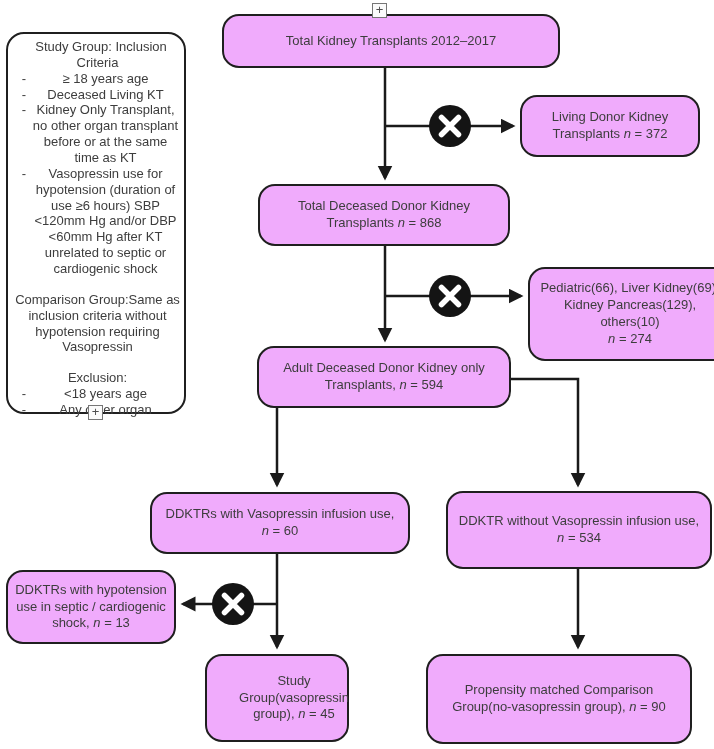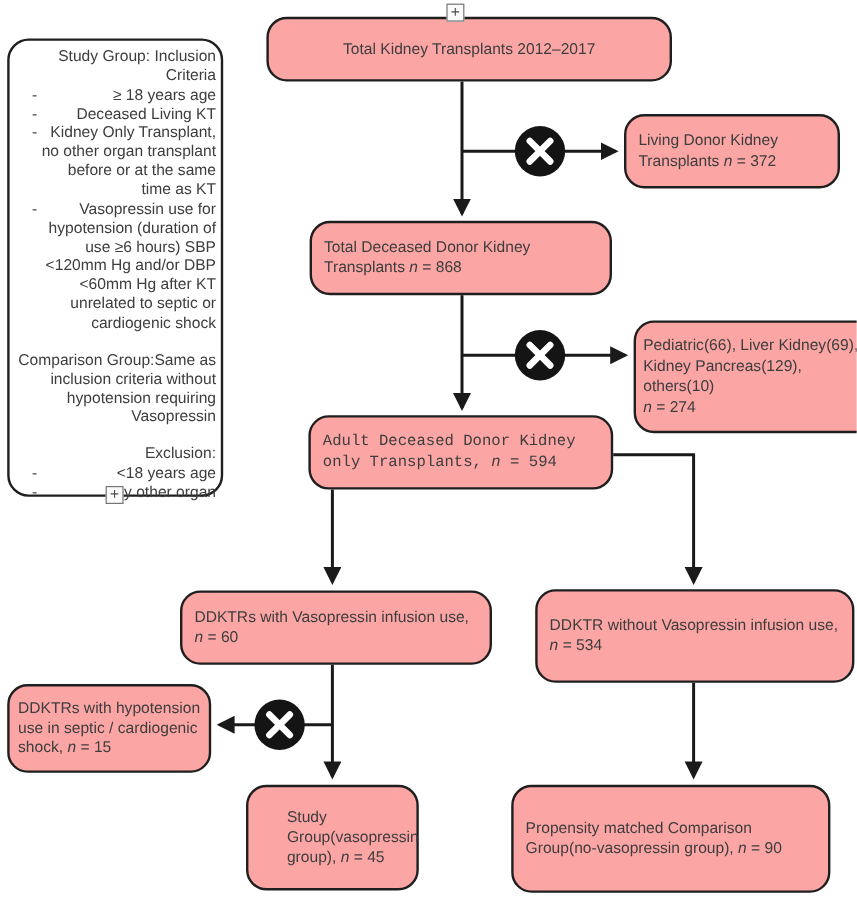--- a/index.html
+++ b/index.html
@@ -3,29 +3,29 @@
 <meta charset="utf-8">
 <style>
   html,body { margin:0; padding:0; background:#ffffff; }
   .canvas {
     position:relative; width:714px; height:749px; background:#ffffff;
     font-family:"Liberation Sans", sans-serif; color:#3d3d3d; overflow:hidden;
   }
   .wires { position:absolute; left:0; top:0; z-index:1; }
   .node {
     position:absolute; z-index:2; box-sizing:border-box;
-    background:#fca5a5; border:2.5px solid #1f1f1f; border-radius:17px;
+    background:#f0abfc; border:2.5px solid #1f1f1f; border-radius:17px;
     display:flex; align-items:center; justify-content:center;
-    text-align:left; font-size:13px; line-height:1.3; padding:4px 10px;
+    text-align:center; font-size:13px; line-height:1.3; padding:4px 10px;
   }
   .node i { font-style:italic; }
   .crit {
     position:absolute; z-index:2; box-sizing:border-box;
     background:#ffffff; border:2.5px solid #1f1f1f; border-radius:18px;
-    font-size:13px; line-height:1.22; padding:5px 4px 4px 7px; text-align:right;
+    font-size:13px; line-height:1.22; padding:5px 4px 4px 7px; text-align:center;
   }
   .crit .head { text-indent:7px; }
   .crit .bullet { display:flex; margin-left:2px; }
   .crit .bullet .mk { width:14px; flex:0 0 14px; }
   .crit .bullet .bt { flex:1; }
   .crit .gap { height:15px; }
   .handle {
     position:absolute; z-index:3; box-sizing:border-box;
     width:15px; height:15px; border:1.5px solid #767676; background:#fbfbfb;
     color:#4d4d4d; font-size:13px; line-height:12px; text-align:center;
@@ -117,41 +117,41 @@
     </div>
   </div>
 
   <div class="node" style="left:528px; top:267px; width:204px; height:94px; padding:16px 6px;">
     <div>
       <div>Pediatric(66), Liver Kidney(69), Kidney Pancreas(129), others(10)</div>
       <div><i>n</i> <span>= 274</span></div>
     </div>
   </div>
 
-  <div class="node" style="left:257px; top:346px; width:254px; height:62px;font-family:Liberation Mono, monospace;">
+  <div class="node" style="left:257px; top:346px; width:254px; height:62px;">
     <div>
       <span>Adult Deceased Donor Kidney only Transplants,</span> <i>n</i> <span>= 594</span>
     </div>
   </div>
 
   <div class="node" style="left:150px; top:492px; width:260px; height:62px;">
     <div>
       <span>DDKTRs with Vasopressin infusion use,</span> <i>n</i> <span>= 60</span>
     </div>
   </div>
 
   <div class="node" style="left:446px; top:491px; width:266px; height:78px;">
     <div>
       <span>DDKTR without Vasopressin infusion use,</span> <i>n</i> <span>= 534</span>
     </div>
   </div>
 
   <div class="node" style="left:6px; top:570px; width:170px; height:74px; padding:4px 7px;">
     <div>
-      <span>DDKTRs with hypotension use in septic / cardiogenic shock,</span> <i>n</i> <span>= 15</span>
+      <span>DDKTRs with hypotension use in septic / cardiogenic shock,</span> <i>n</i> <span>= 13</span>
     </div>
   </div>
 
   <div class="node" style="left:205px; top:654px; width:144px; height:88px;padding-left:44px;">
     <div>
       <span>Study Group(vasopressin group),</span> <i>n</i> <span>= 45</span>
     </div>
   </div>
 
   <div class="node" style="left:426px; top:654px; width:266px; height:90px;">

